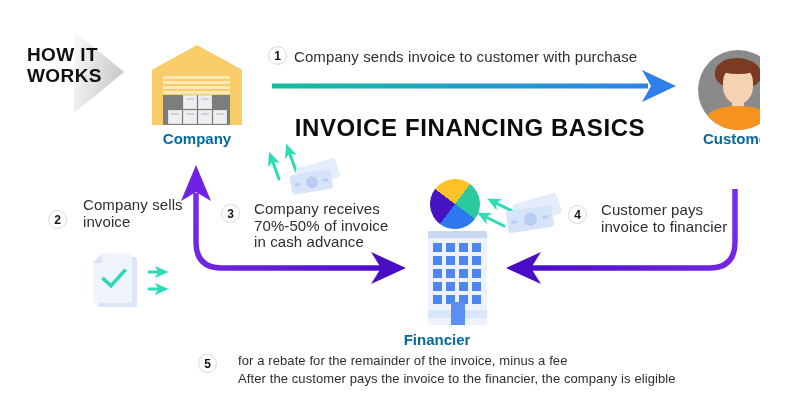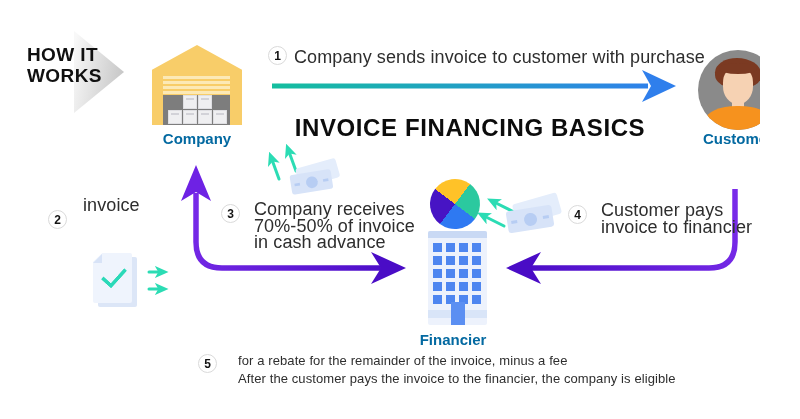--- a/index.html
+++ b/index.html
@@ -12,21 +12,21 @@
            clip-path:polygon(0 0,100% 50%,0 100%);}
   .how{position:absolute;left:27px;top:44px;font-size:19px;font-weight:800;
        line-height:21px;color:#101010;letter-spacing:.4px;}
   .title{position:absolute;left:470px;top:114px;transform:translateX(-50%);
          white-space:nowrap;font-size:24px;font-weight:800;color:#0c0c0c;letter-spacing:.6px;}
 
   
   .num{position:absolute;width:19px;height:19px;box-sizing:border-box;background:#fff;
        border:1.5px solid #dadada;border-radius:50%;display:flex;align-items:center;
        justify-content:center;font-size:12px;font-weight:bold;color:#141414;}
-  .step-text{position:absolute;font-size:18px;line-height:16.5px;color:#2e2e2e;letter-spacing:.1px;}
+  .step-text{position:absolute;font-size:15px;line-height:16.5px;color:#2e2e2e;letter-spacing:.1px;}
   .entity-label{position:absolute;font-weight:800;font-size:15px;color:#0369a1;text-align:center;}
 
   
   .warehouse{position:absolute;left:152px;top:45px;width:90px;height:80px;}
   .wh-body{position:absolute;inset:0;background:#f8cd69;
            clip-path:polygon(50% 0,100% 31%,100% 100%,0 100%,0 31%);}
   .wh-stripe{position:absolute;left:11px;width:67px;height:3px;background:#fce9b6;}
   .wh-open{position:absolute;left:11px;top:50px;width:67px;height:30px;background:#7d7d7d;}
   .wh-box{position:absolute;width:14px;height:14px;background:#efeff1;border-radius:1px;
           box-shadow:inset 0 0 0 1px #dfdfe3;}
@@ -189,21 +189,21 @@
         <div></div>
         <div></div>
       <div></div>
         <div></div>
         <div></div>
         <div></div>
     </div>
     <div class="fin-base"></div>
     <div class="fin-door"></div>
   </div>
-  <div class="entity-label" style="left:414px;top:331px;width:78px">Financier</div>
+  <div class="entity-label" style="left:398px;top:331px;width:78px">Financier</div>
 
   <div class="doc">
     <div class="doc-back"></div>
     <div class="doc-front"></div>
     <div class="doc-fold"></div>
     <div class="doc-check"></div>
   </div>
 
   <div class="cash" style="left:288px;top:160px;transform:scale(.9)">
     <div class="back"></div>
@@ -218,20 +218,21 @@
       </div>
   </div>
 
   <div class="num" style="left:268px;top:46px">1</div>
   <div class="step-text" style="left:294px;top:49px">
     <span>Company sends invoice to customer with purchase</span>
   </div>
 
   <div class="num" style="left:48px;top:210px">2</div>
   <div class="step-text" style="left:83px;top:197px">
+    <div>Company sells</div>
     <div>invoice</div>
   </div>
 
   <div class="num" style="left:221px;top:204px">3</div>
   <div class="step-text" style="left:254px;top:201px">
     <div>Company receives</div>
     <div>70%-50% of invoice</div>
     <div>in cash advance</div>
   </div>
 

